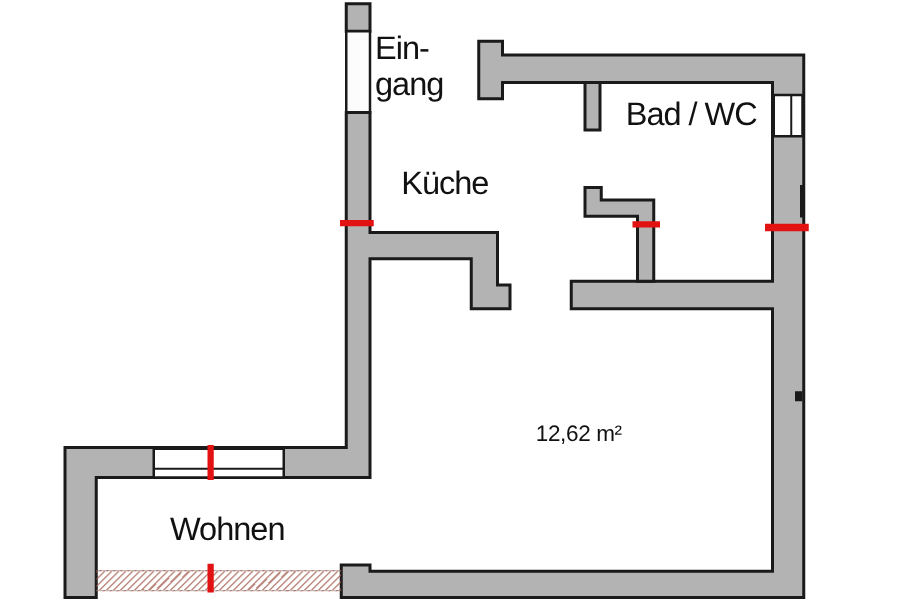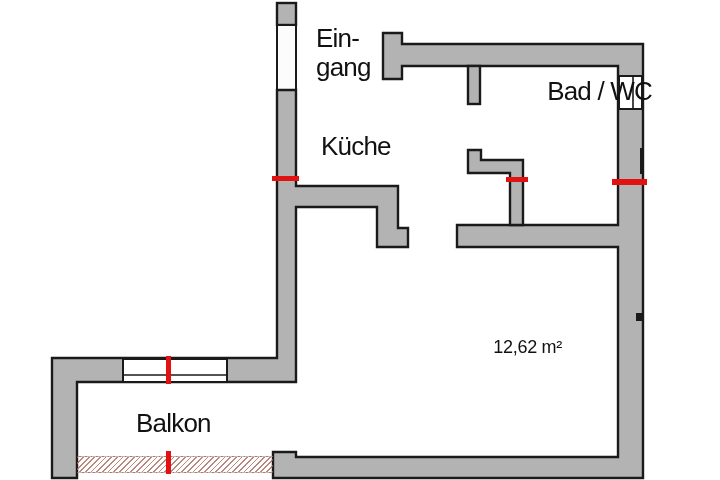--- a/index.html
+++ b/index.html
@@ -19,21 +19,21 @@
   }
   svg{position:absolute;left:0;top:0;}
   .wall{fill:var(--wall-fill);stroke:var(--outline);stroke-width:2.4;stroke-linejoin:miter;}
   .opening{fill:#fcfcfc;stroke:var(--outline);stroke-width:2;}
   .win{fill:#ffffff;stroke:var(--outline);stroke-width:2;}
   .winline{stroke:var(--outline);stroke-width:1.6;}
   .label{position:absolute;white-space:pre-line;line-height:1.1;letter-spacing:-0.8px;}
   .room-label{font-size:26px;}
   .big-label{font-size:27px;}
   .area-label{font-size:18px;letter-spacing:-0.3px;}
-  .centered{text-align:right;padding-left:24px;}
+  .centered{text-align:center;}
   .marker{position:absolute;background:var(--marker-red);}
   .wallmark{position:absolute;background:var(--outline);}
   #railing{
     position:absolute;left:77px;top:456px;width:196px;height:15px;
     background:repeating-linear-gradient(135deg,
       rgba(165,95,80,0.75) 0px, rgba(165,95,80,0.75) 1.2px,
       rgba(255,255,255,0) 1.2px, rgba(255,255,255,0) 4px);
     border-top:1px solid rgba(150,110,100,0.5);
     border-bottom:1px solid rgba(150,110,100,0.5);
   }
@@ -75,24 +75,24 @@
 
   <div class="marker" style="left:272px;top:176px;width:27px;height:5px;"></div>
   <div class="marker" style="left:506px;top:177px;width:22px;height:5px;"></div>
   <div class="marker" style="left:612px;top:179px;width:35px;height:6px;"></div>
   <div class="marker" style="left:166px;top:356px;width:5px;height:28px;"></div>
   <div class="marker" style="left:166px;top:451px;width:5px;height:23px;"></div>
 
   <div class="wallmark" style="left:640px;top:148px;width:4px;height:26px;"></div>
   <div class="wallmark" style="left:636px;top:313px;width:6px;height:8px;"></div>
 
-  <div class="label room-label" style="left:316px;top:24px;">Ein-
+  <div class="label room-label" style="left:300px;top:24px;">Ein-
 gang</div>
 
   <div class="label room-label" style="left:321px;top:132px;">Küche</div>
 
   <div class="label room-label centered" style="left:478px;top:77px;width:150px;">Bad / WC</div>
 
   <div class="label area-label centered" style="left:388px;top:338px;width:150px;">12,62 m²</div>
 
-  <div class="label room-label" style="left:136px;top:409px;">Balkon</div>
+  <div class="label room-label" style="left:136px;top:409px;">Wohnen</div>
 
 </div>
 
 </body></html>

